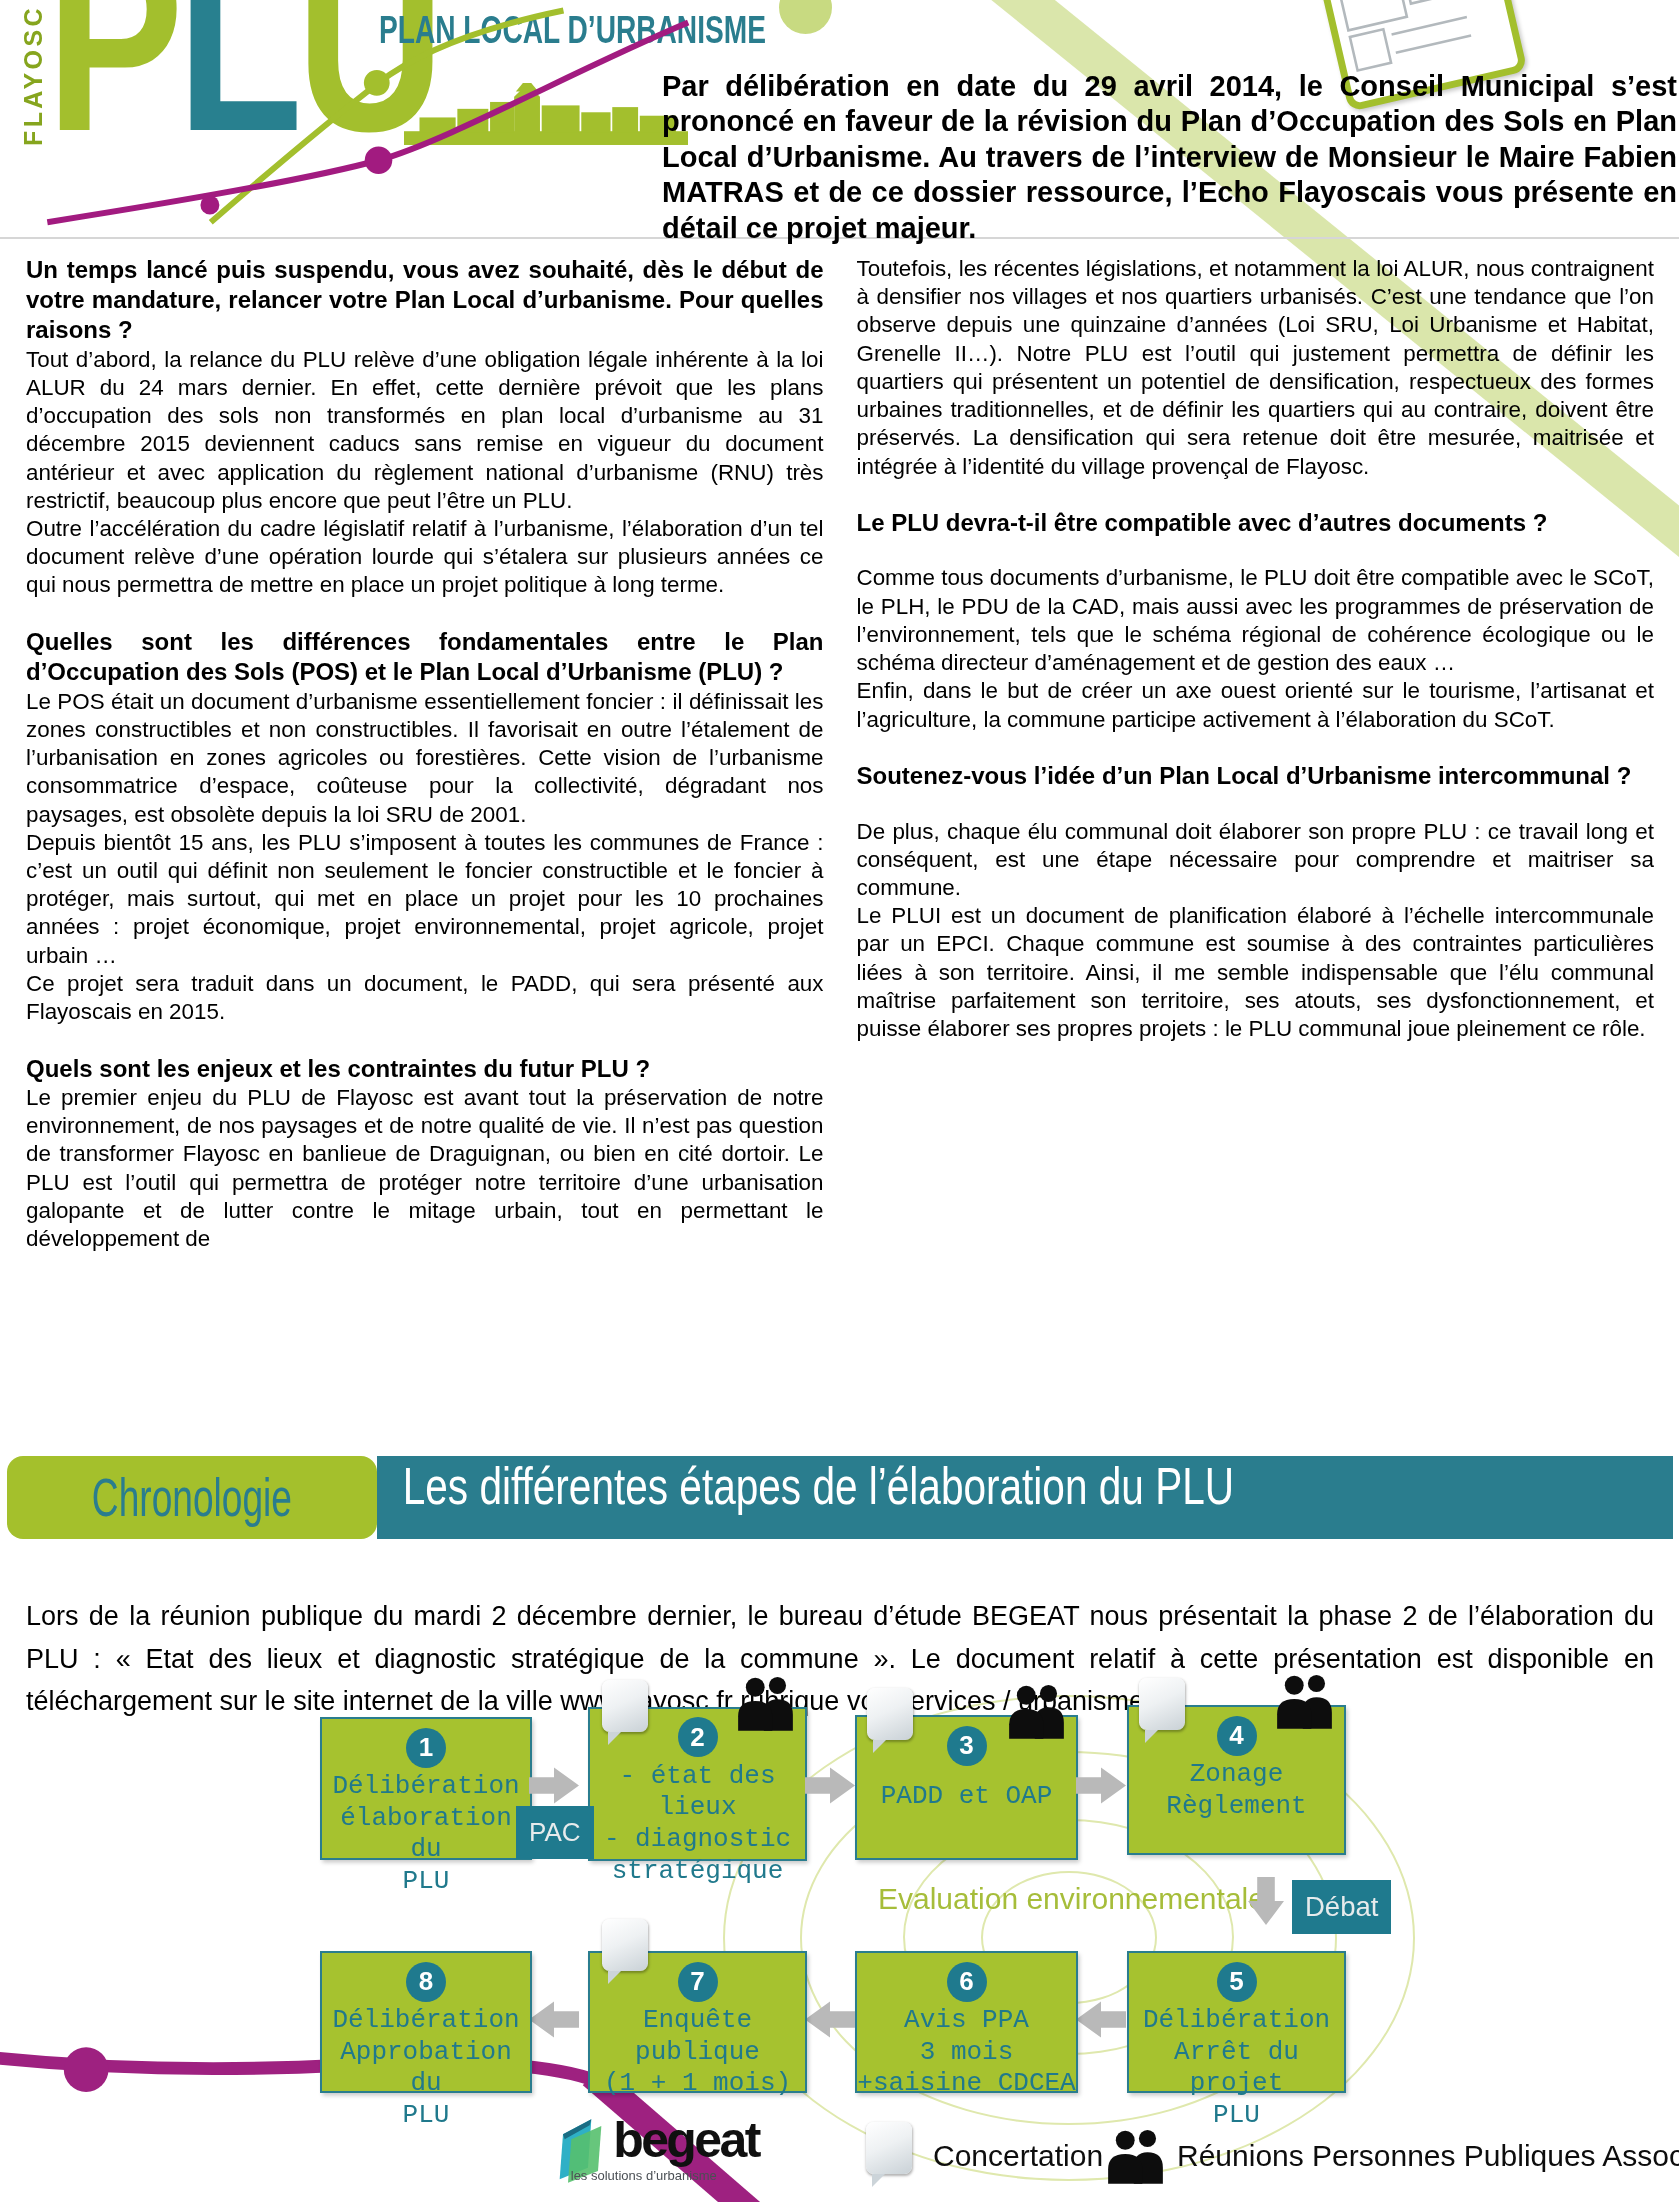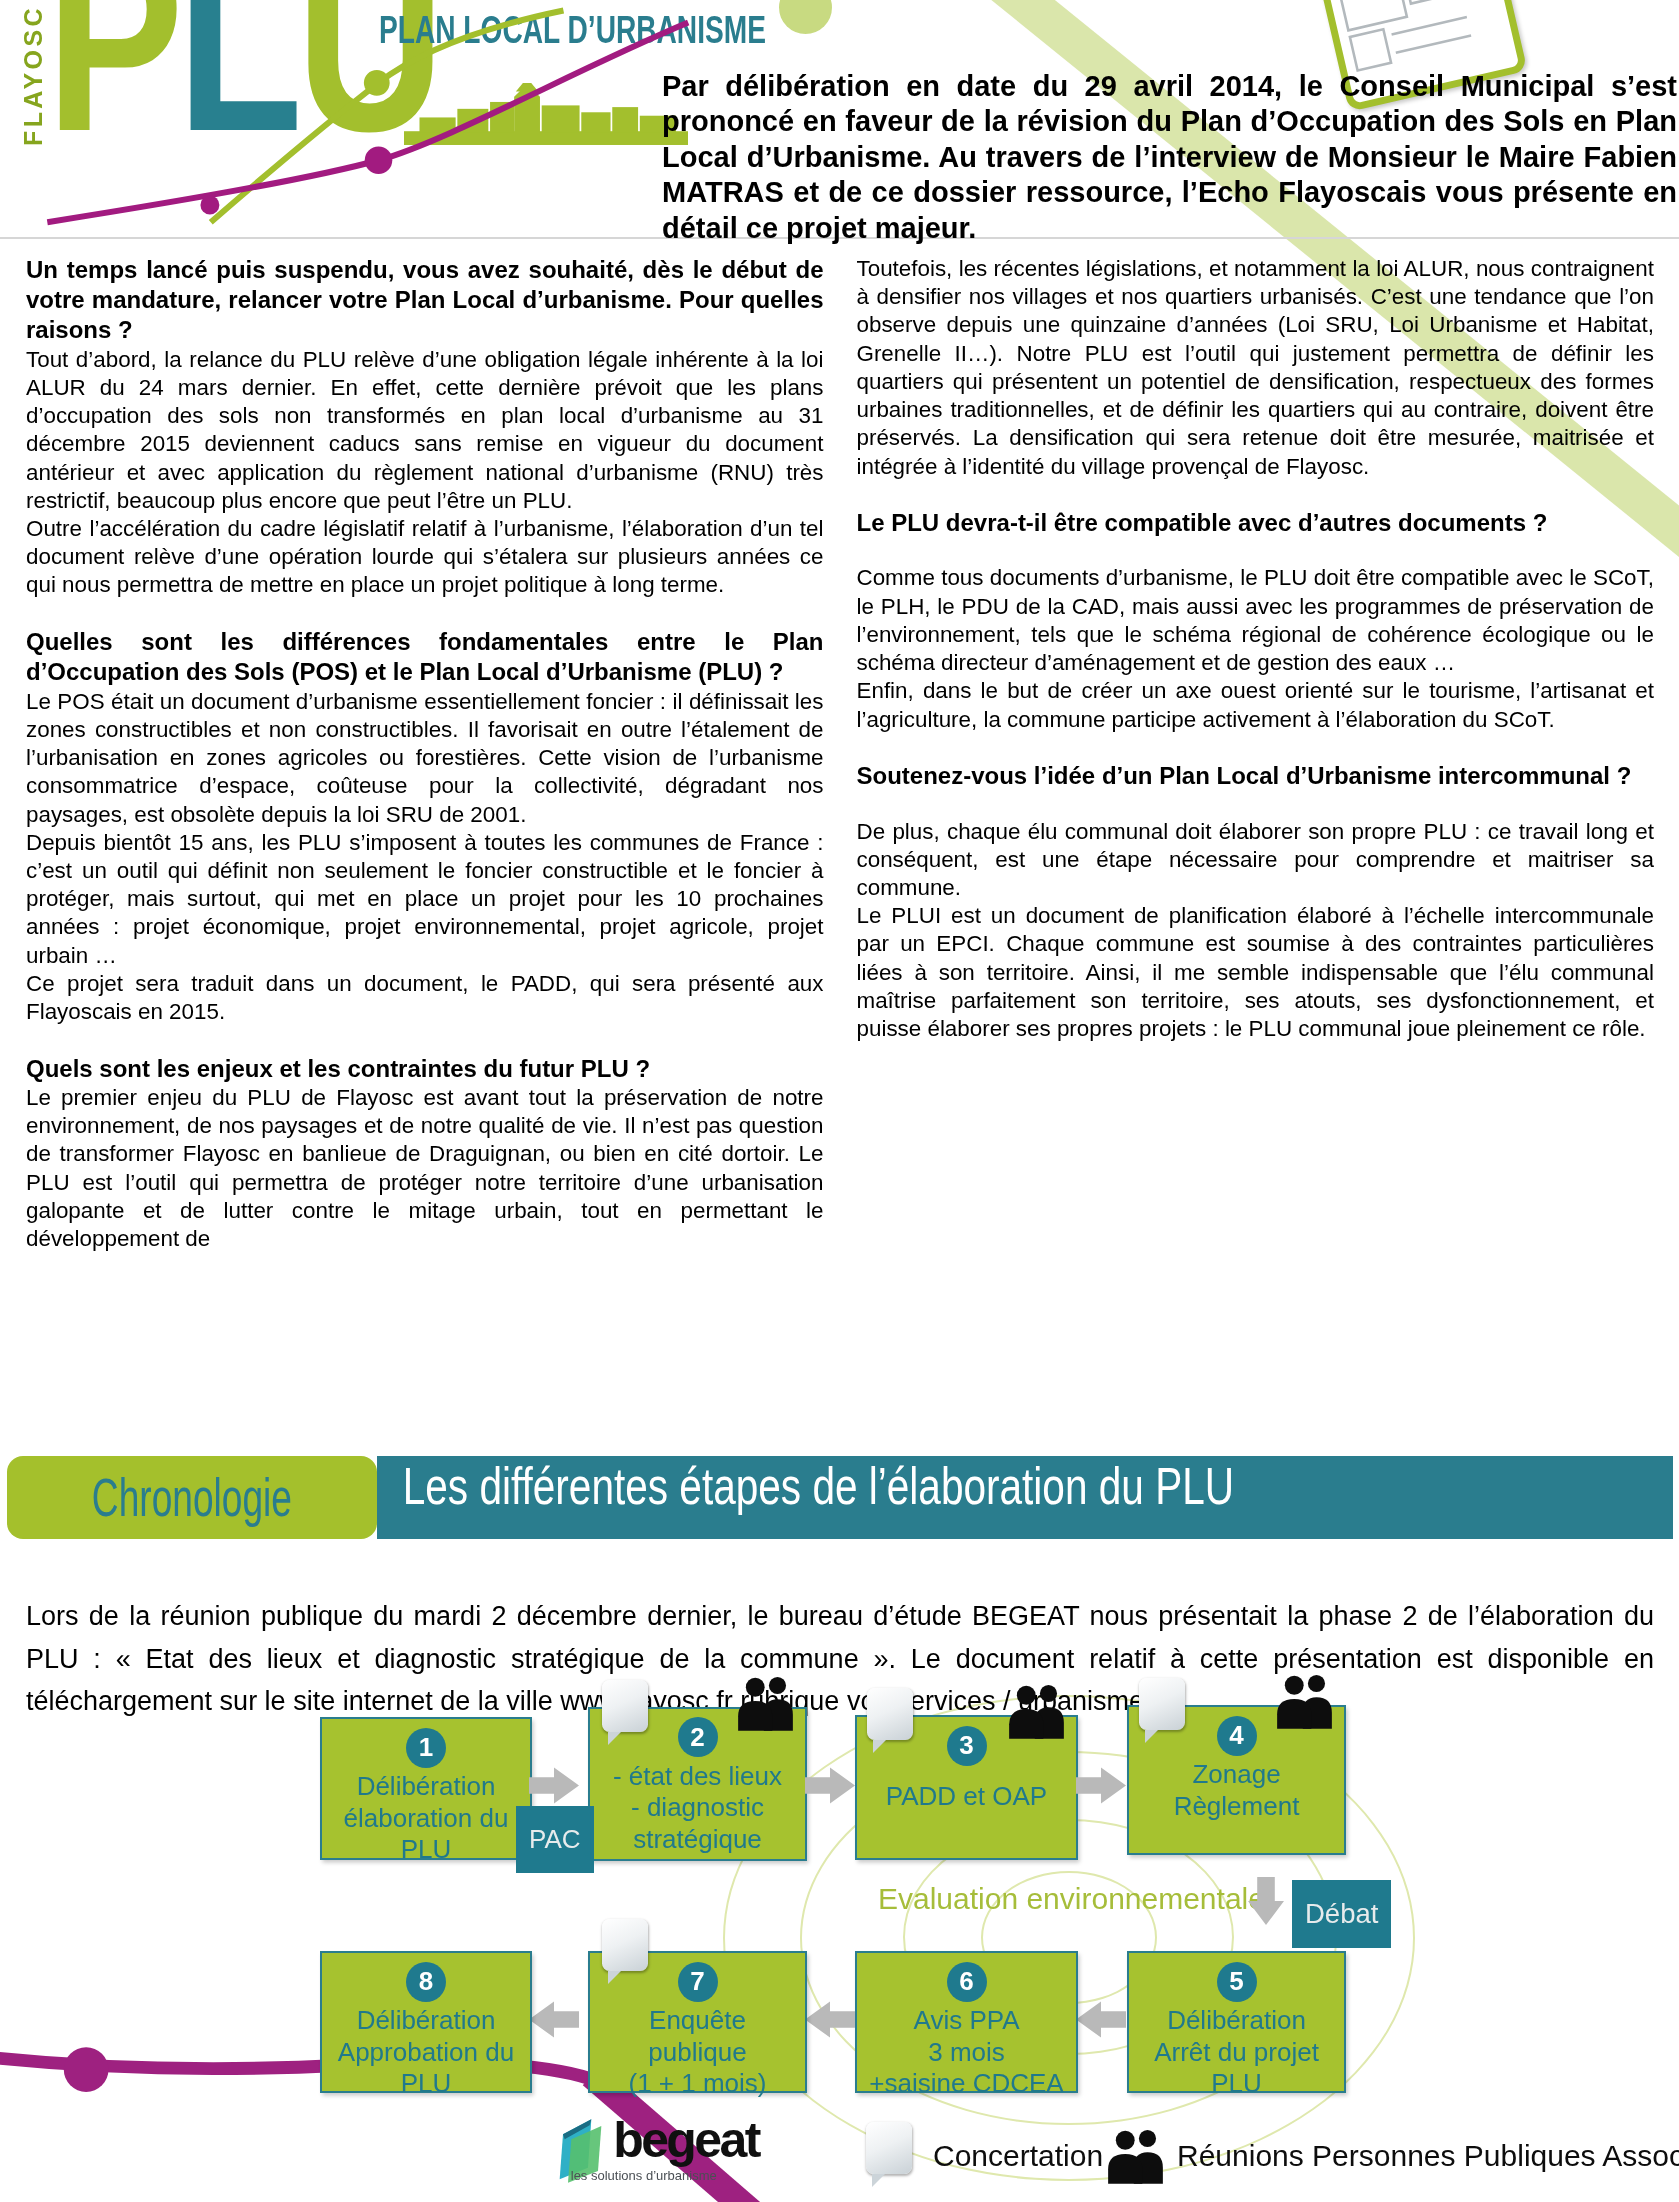--- a/index.html
+++ b/index.html
@@ -49,35 +49,35 @@
 
   
   .flowchart{position:absolute;left:0;top:1686px;width:1679px;height:516px;}
   .deco-ellipse{position:absolute;border:2.6px solid #dfe8ad;border-radius:50%;z-index:0;}
   .fc-svg{position:absolute;left:0;top:0;z-index:1;}
   .step-box{position:absolute;background:#a6c22f;border:2.6px solid #2a7d8e;z-index:2;
     box-shadow:1.7px 2.6px 4.3px rgba(0,0,0,.22);text-align:center;}
   .step-num{width:40px;height:40px;border-radius:50%;background:#1f7a8e;color:#fff;
     font-size:26px;font-weight:bold;display:flex;align-items:center;justify-content:center;
     margin:8.6px auto 3.4px auto;}
-  .step-text{font-size:26px;color:#20798c;line-height:1.22;white-space:pre-line;}
+  .step-text{font-size:26px;color:#20798c;line-height:1.22;white-space:pre-line;font-family:Liberation Mono, monospace;}
   .bubble{position:absolute;width:46px;height:52px;border-radius:7.7px;
     background:linear-gradient(155deg,#ffffff 0%,#eef1f3 45%,#c9d1d6 100%);
     box-shadow:0.9px 1.7px 2.6px rgba(0,0,0,.3);z-index:3;}
   .bubble::after{content:"";position:absolute;left:6px;bottom:-13px;width:0;height:0;
     border-style:solid;border-width:13.8px 13px 0 0;
     border-color:#ccd4d9 transparent transparent transparent;}
   .people{position:absolute;z-index:3;}
   .arrow-r,.arrow-l{position:absolute;width:50px;height:41px;background:#b9b9b9;z-index:2;
     clip-path:polygon(0 30%,50% 30%,50% 6%,100% 50%,50% 94%,50% 70%,0 70%);}
   .arrow-l{transform:scaleX(-1);}
   .arrow-d{position:absolute;width:40px;height:48px;background:#b9b9b9;z-index:2;
     clip-path:polygon(28% 0,72% 0,72% 50%,95% 50%,50% 100%,5% 50%,28% 50%);}
   .badge{position:absolute;background:#1f7a8e;color:#e7ebec;font-size:26px;
-    padding:18px 13px;z-index:4;}
+    padding:11px 13px;z-index:4;}
   .eval-label{position:absolute;color:#a6bd3a;font-size:30px;z-index:2;white-space:nowrap;}
 
   
   .begeat{position:absolute;left:558px;top:2115px;display:flex;z-index:3;}
   .begeat-text{font-size:50px;font-weight:bold;letter-spacing:-2.6px;color:#101010;line-height:1;
     margin-left:5.2px;}
   .begeat-tag{font-size:13px;color:#4a4f54;margin:53px 0 0 -188px;white-space:nowrap;}
   .legend-item-text{position:absolute;font-size:30px;color:#0d0d0d;z-index:3;white-space:nowrap;}
 </style>
 </head>

